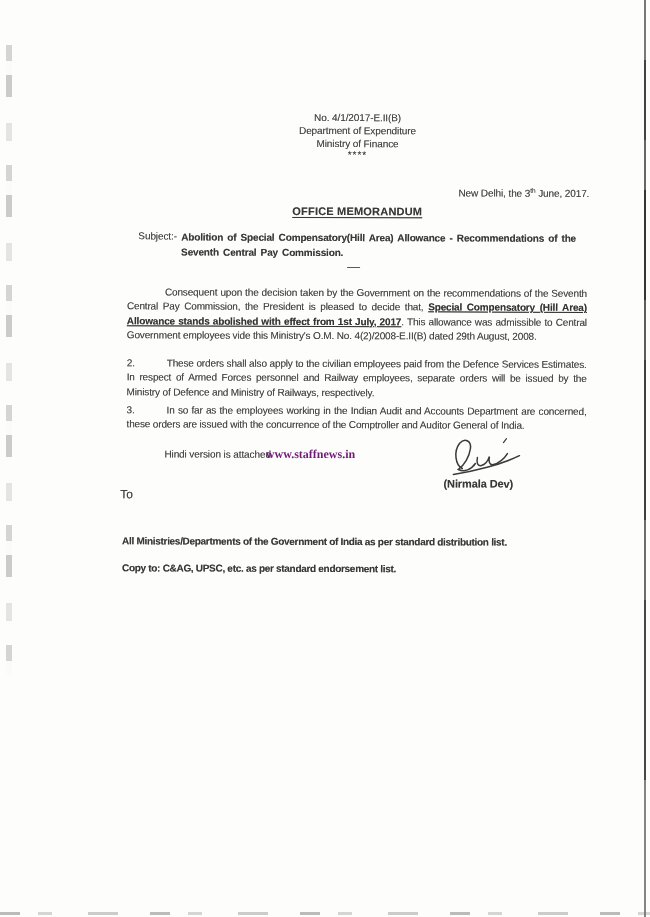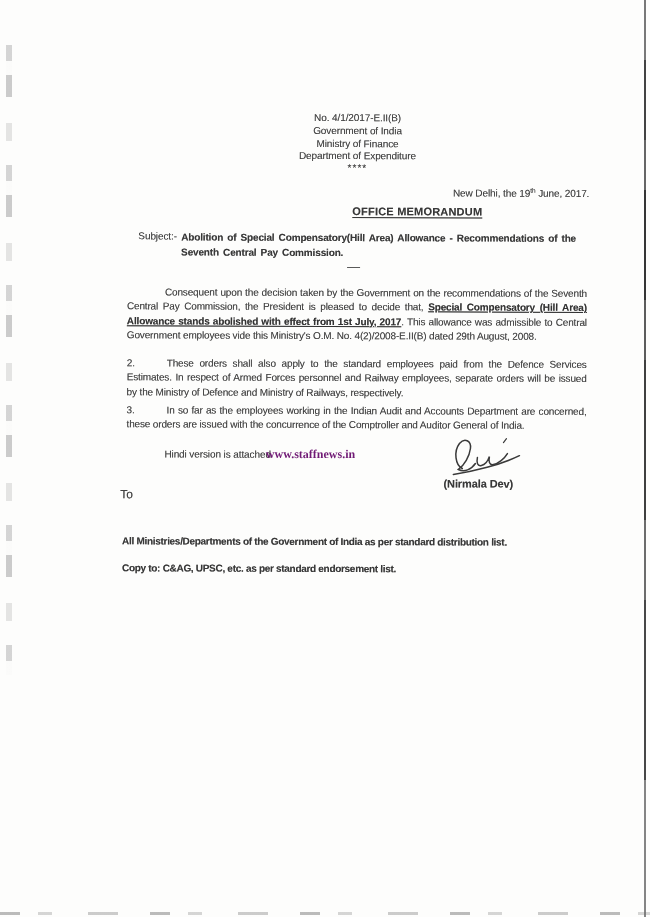--- a/index.html
+++ b/index.html
@@ -23,21 +23,21 @@
     letter-spacing:-0.1px;
   }
   .stars{line-height:10px;letter-spacing:1px;}
   .date-line{
     position:absolute;left:390px;top:186px;width:200px;
     text-align:right;font-size:10px;letter-spacing:-0.1px;
   }
   .date-line sup{font-size:6.5px;vertical-align:4px;}
   .om-title{
     position:absolute;left:233px;top:205px;width:250px;
-    text-align:right;font-size:11px;font-weight:bold;color:#383838;
+    text-align:center;font-size:11px;font-weight:bold;color:#383838;
     text-decoration:underline;text-underline-offset:2px;
     letter-spacing:0.2px;
   }
   .subject-row{
     position:absolute;left:135px;top:231px;width:460px;
     font-size:10px;
   }
   .subj-label{display:inline-block;width:47px;vertical-align:top;letter-spacing:-0.1px;text-align:center;}
   .subj-text{
     display:inline-block;width:405px;vertical-align:top;
@@ -109,38 +109,37 @@
 
 <div class="page">
   <div class="artifact-left"></div>
   <div class="artifact-right"></div>
   <div class="artifact-bottom"></div>
 
   <div class="content">
 
     <div class="letterhead">
       <div>No. 4/1/2017-E.II(B)</div>
-      <div>Government of India</div>
+      <div>Department of Expenditure</div>
       <div>Ministry of Finance</div>
-      <div>Department of Expenditure</div>
       <div class="stars">****</div>
     </div>
 
-    <div class="date-line"><span>New Delhi, the 19</span><sup>th</sup><span> June, 2017.</span></div>
+    <div class="date-line"><span>New Delhi, the 3</span><sup>th</sup><span> June, 2017.</span></div>
 
     <div class="om-title">OFFICE MEMORANDUM</div>
 
     <div class="subject-row">
       <span class="subj-label">Subject:-</span><span class="subj-text">Abolition of Special Compensatory(Hill Area) Allowance - Recommendations of the Seventh Central Pay Commission.</span>
     </div>
     <div class="subject-dash"></div>
 
     <p class="para p1"><span>Consequent upon the decision taken by the Government on the recommendations of the Seventh Central Pay Commission, the President is pleased to decide that, </span><span class="emph">Special Compensatory (Hill Area) Allowance stands abolished with effect from 1st July, 2017</span><span>. This allowance was admissible to Central Government employees vide this Ministry's O.M. No. 4(2)/2008-E.II(B) dated 29th August, 2008.</span></p>
 
-    <p class="para p2"><span class="pnum">2.</span><span>These orders shall also apply to the standard employees paid from the Defence Services Estimates. In respect of Armed Forces personnel and Railway employees, separate orders will be issued by the Ministry of Defence and Ministry of Railways, respectively.</span></p>
+    <p class="para p2"><span class="pnum">2.</span><span>These orders shall also apply to the civilian employees paid from the Defence Services Estimates. In respect of Armed Forces personnel and Railway employees, separate orders will be issued by the Ministry of Defence and Ministry of Railways, respectively.</span></p>
 
     <p class="para p3"><span class="pnum">3.</span><span>In so far as the employees working in the Indian Audit and Accounts Department are concerned, these orders are issued with the concurrence of the Comptroller and Auditor General of India.</span></p>
 
     <div class="hindi-line"><span>Hindi version is attached</span><span class="watermark">www.staffnews.in</span></div>
 
     <svg class="sig-svg" width="84" height="44" viewBox="0 0 84 44">
       <g fill="none" stroke="#3a3a3a" stroke-width="1.5" stroke-linecap="round">
         <path d="M19 31 C12 28 10 14 16 6 C21 0 28 3 27 11 C26 19 21 28 15 32 C21 35 28 32 32 26"></path>
         <path d="M34 20 C33 25 34 29 38 28 C43 27 45 22 46 19 C45 24 46 28 50 27 C55 26 61 21 64 16"></path>
         <path d="M10 37 C30 34 58 27 76 18"></path>

